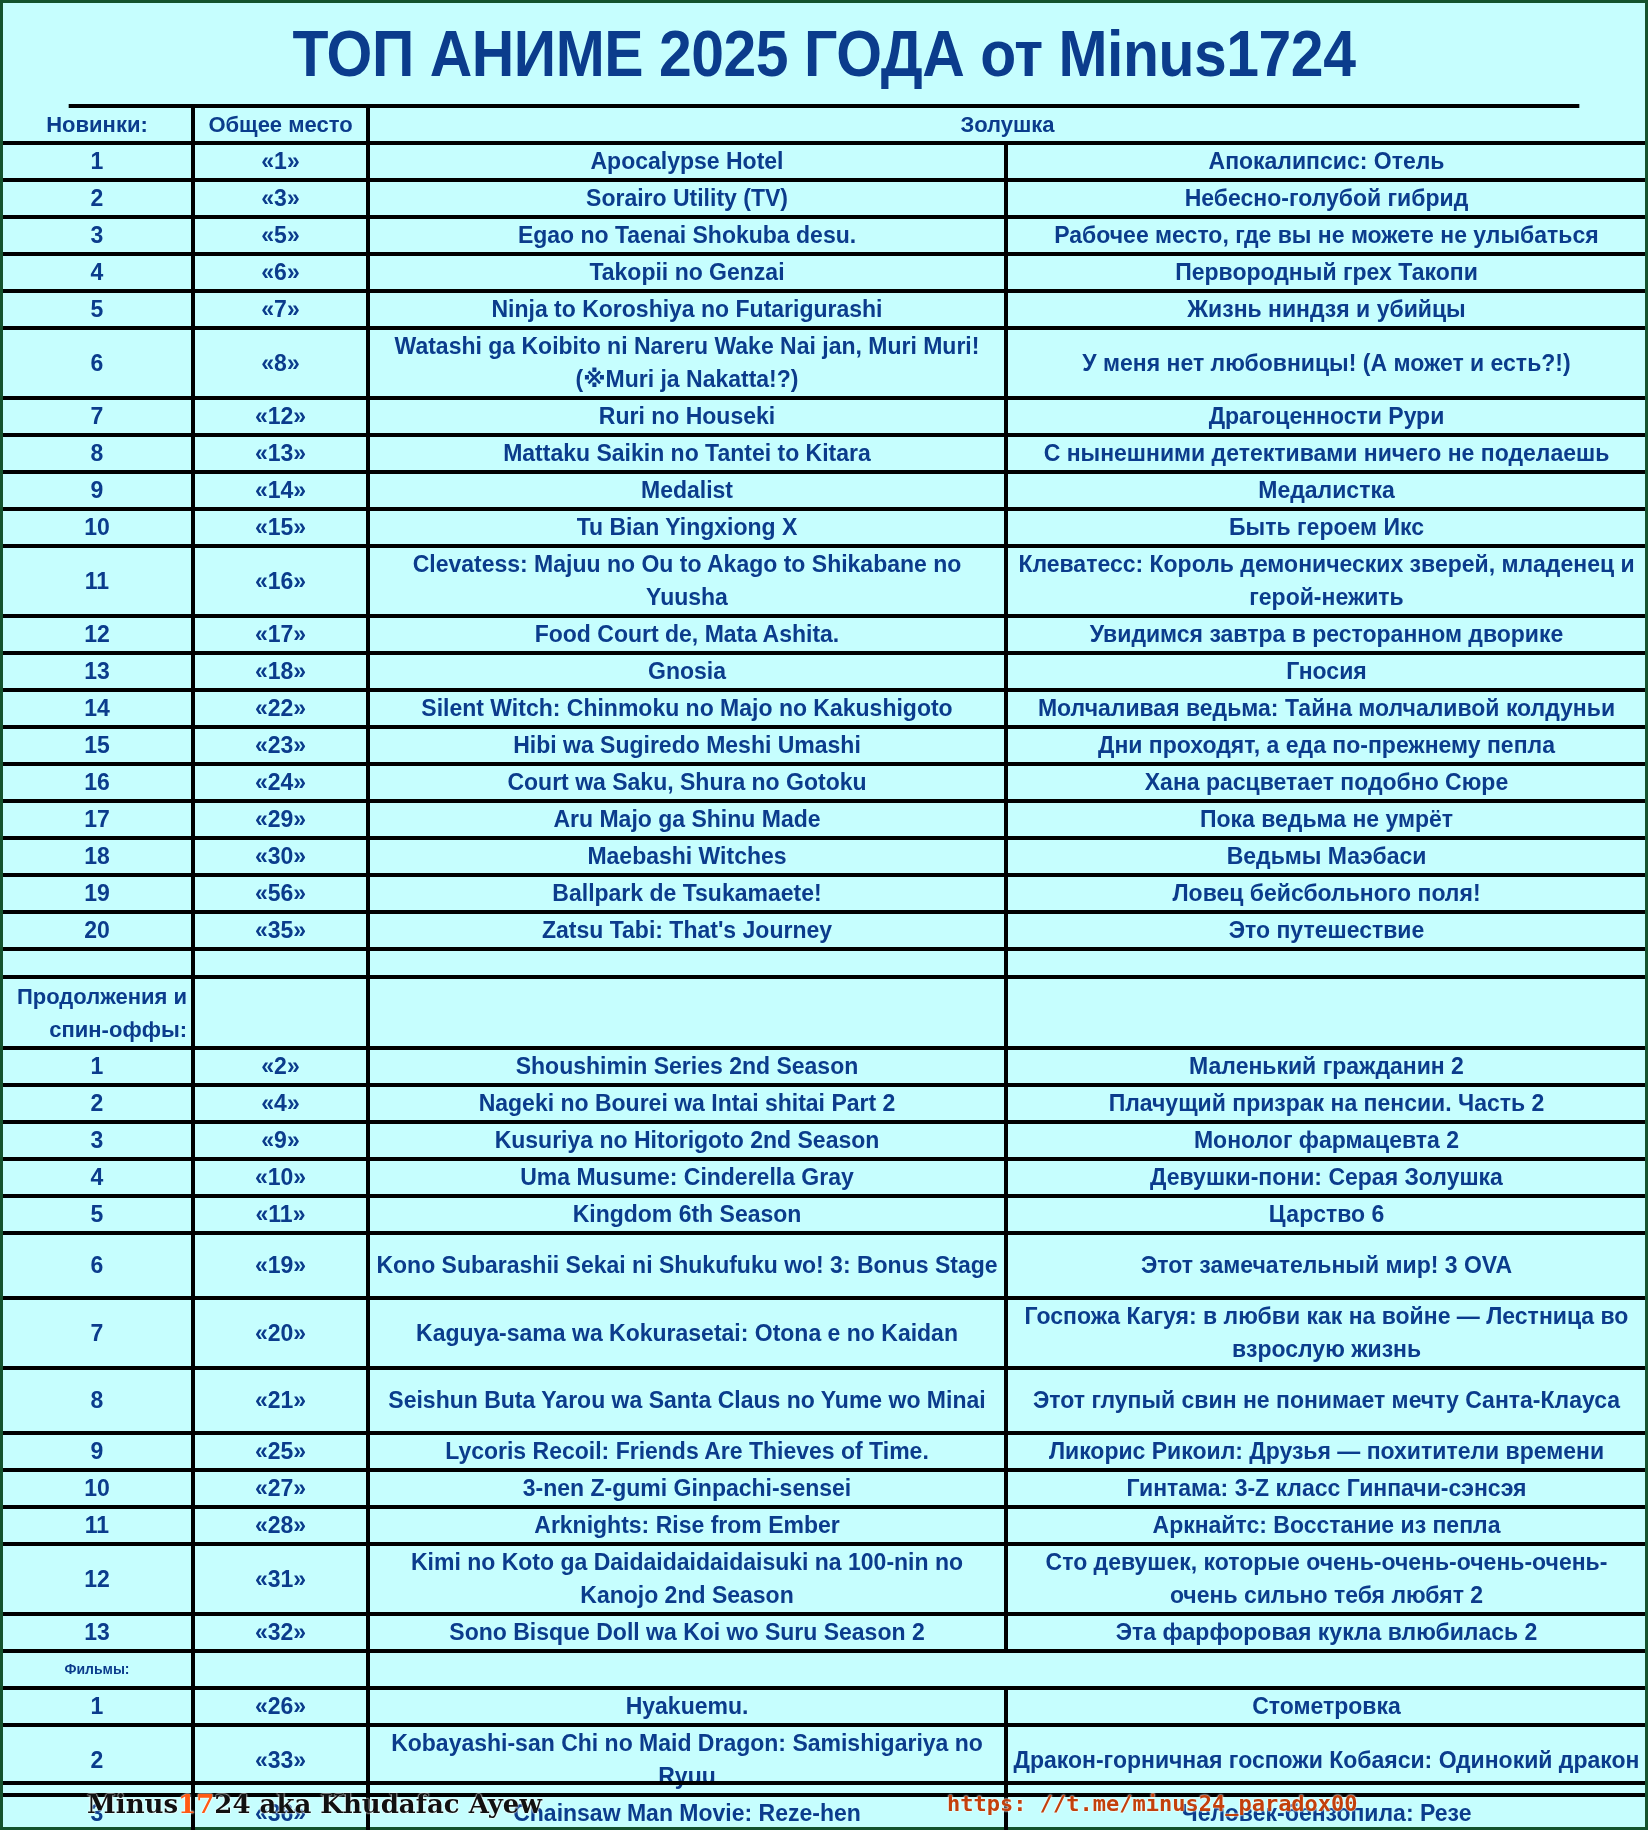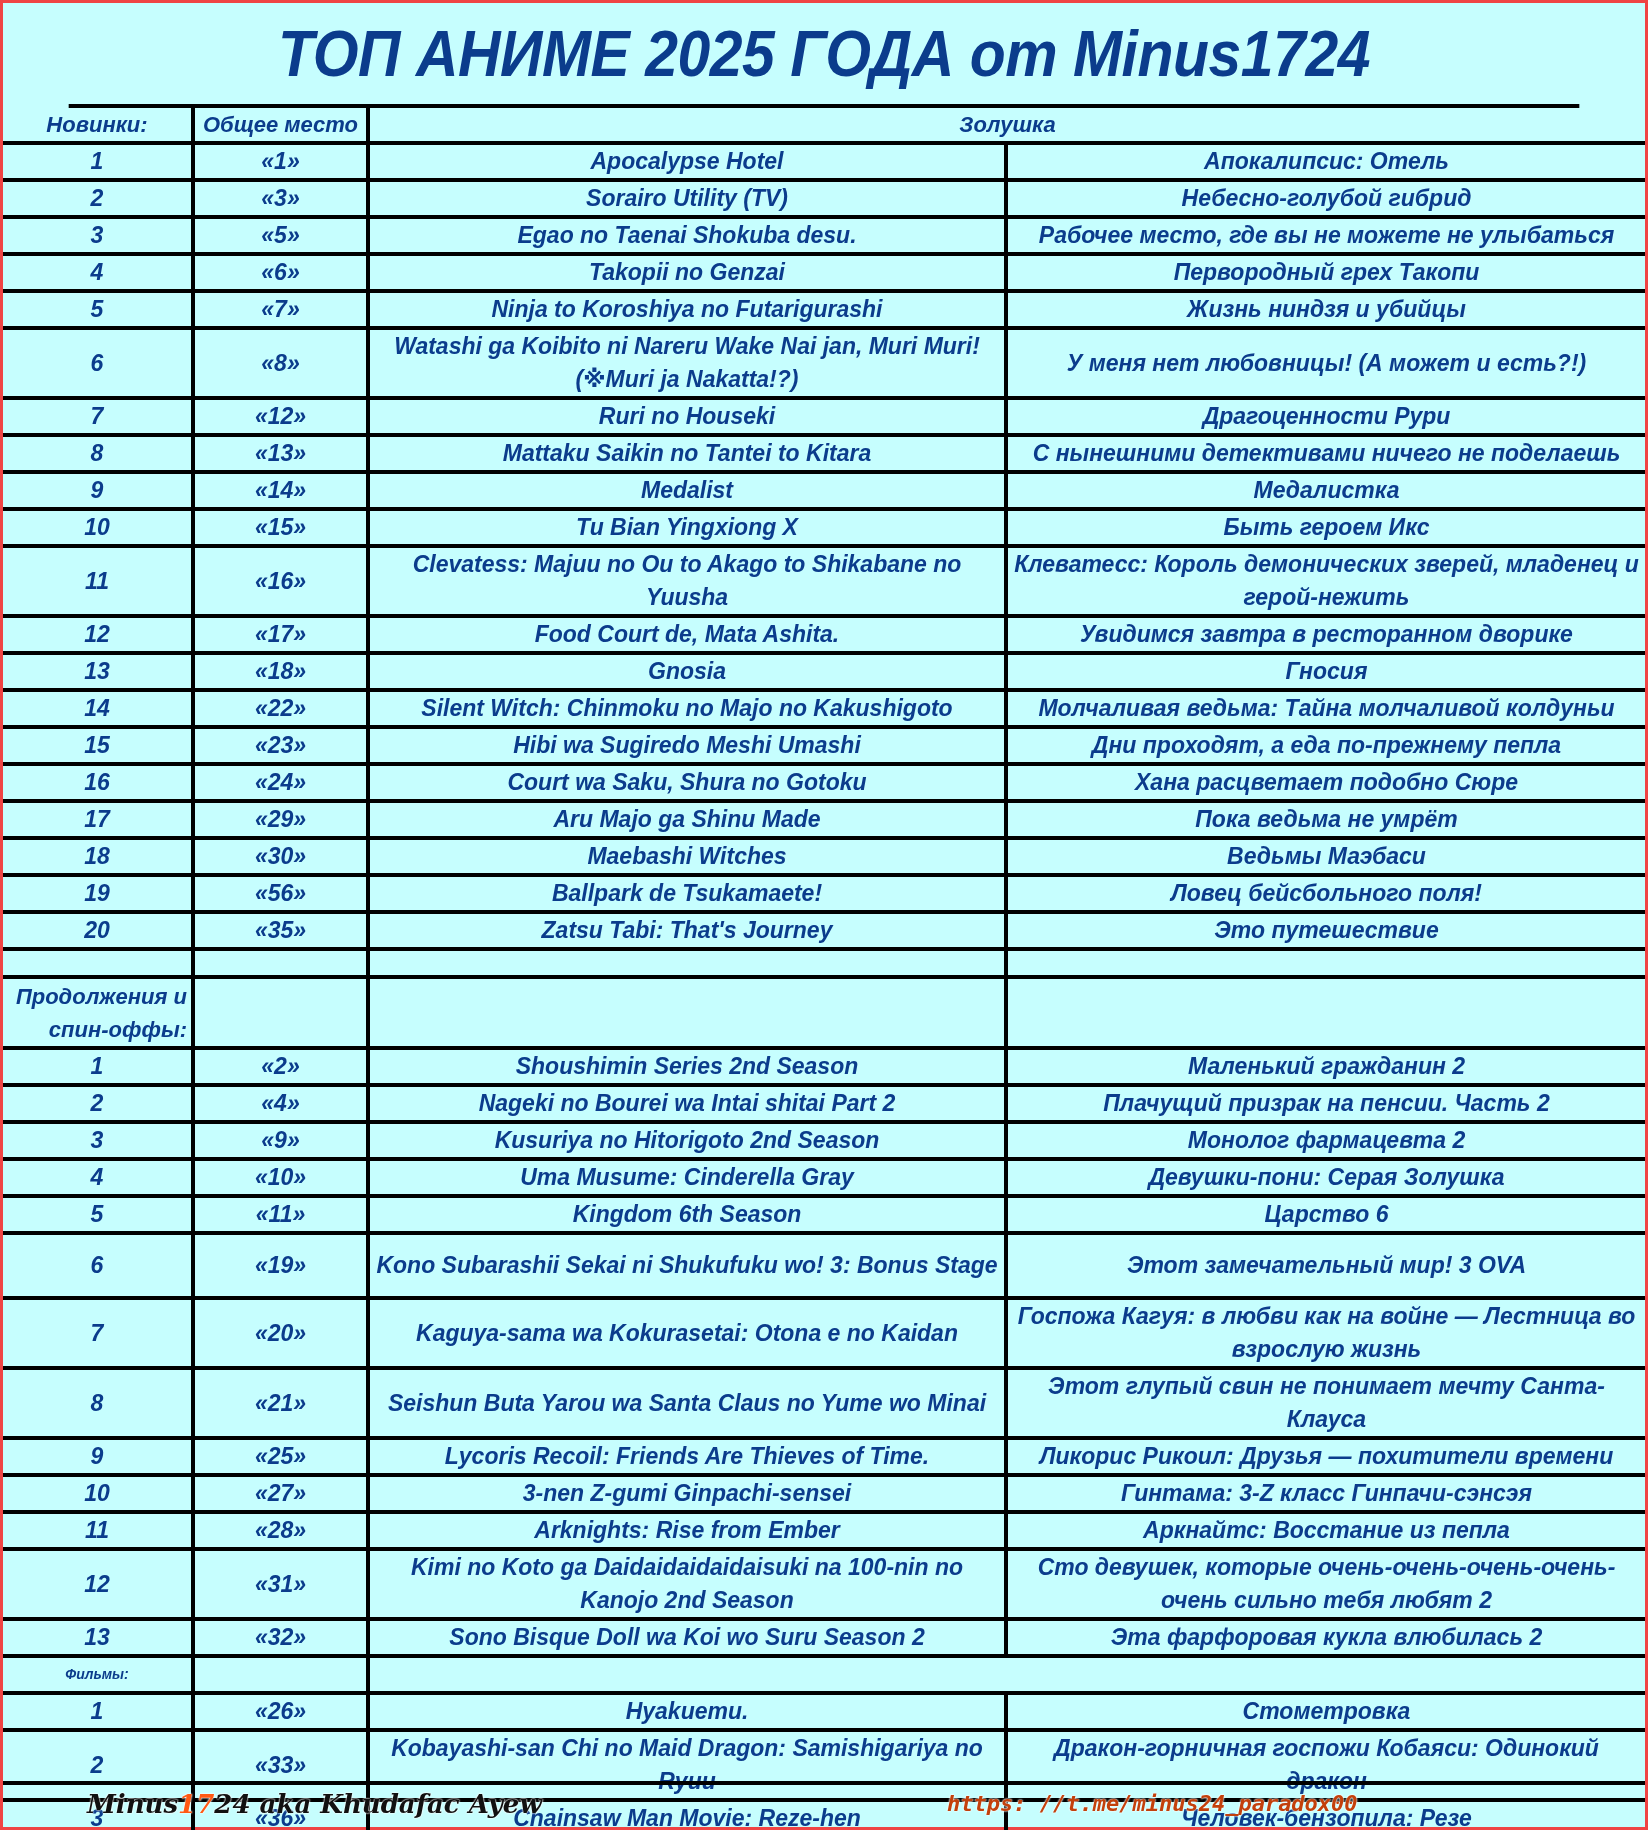--- a/index.html
+++ b/index.html
@@ -3,21 +3,21 @@
 <meta charset="utf-8">
 <style>
   html, body { margin: 0; padding: 0; }
   body {
     width: 1648px; height: 1830px; background: #c6fefe;
     font-family: "Liberation Sans", "DejaVu Sans", sans-serif;
     color: #0b3c8c; overflow: hidden;
   }
   .sheet {
     position: relative; width: 1648px; height: 1830px; box-sizing: border-box;
-    border: 3px solid #ef4444; background: #c6fefe; font-style: italic;
+    border: 3px solid #14532d; background: #c6fefe;
   }
   .title {
     height: 105px; display: flex; align-items: center; justify-content: center;
     border-bottom: 4px solid #000; box-sizing: border-box;
     font-weight: bold; font-size: 64px; color: #0b3c8c; letter-spacing: -0.5px;
     transform: scaleX(0.92);
   }
   table {
     border-collapse: collapse; width: 1642px; table-layout: fixed;
   }

